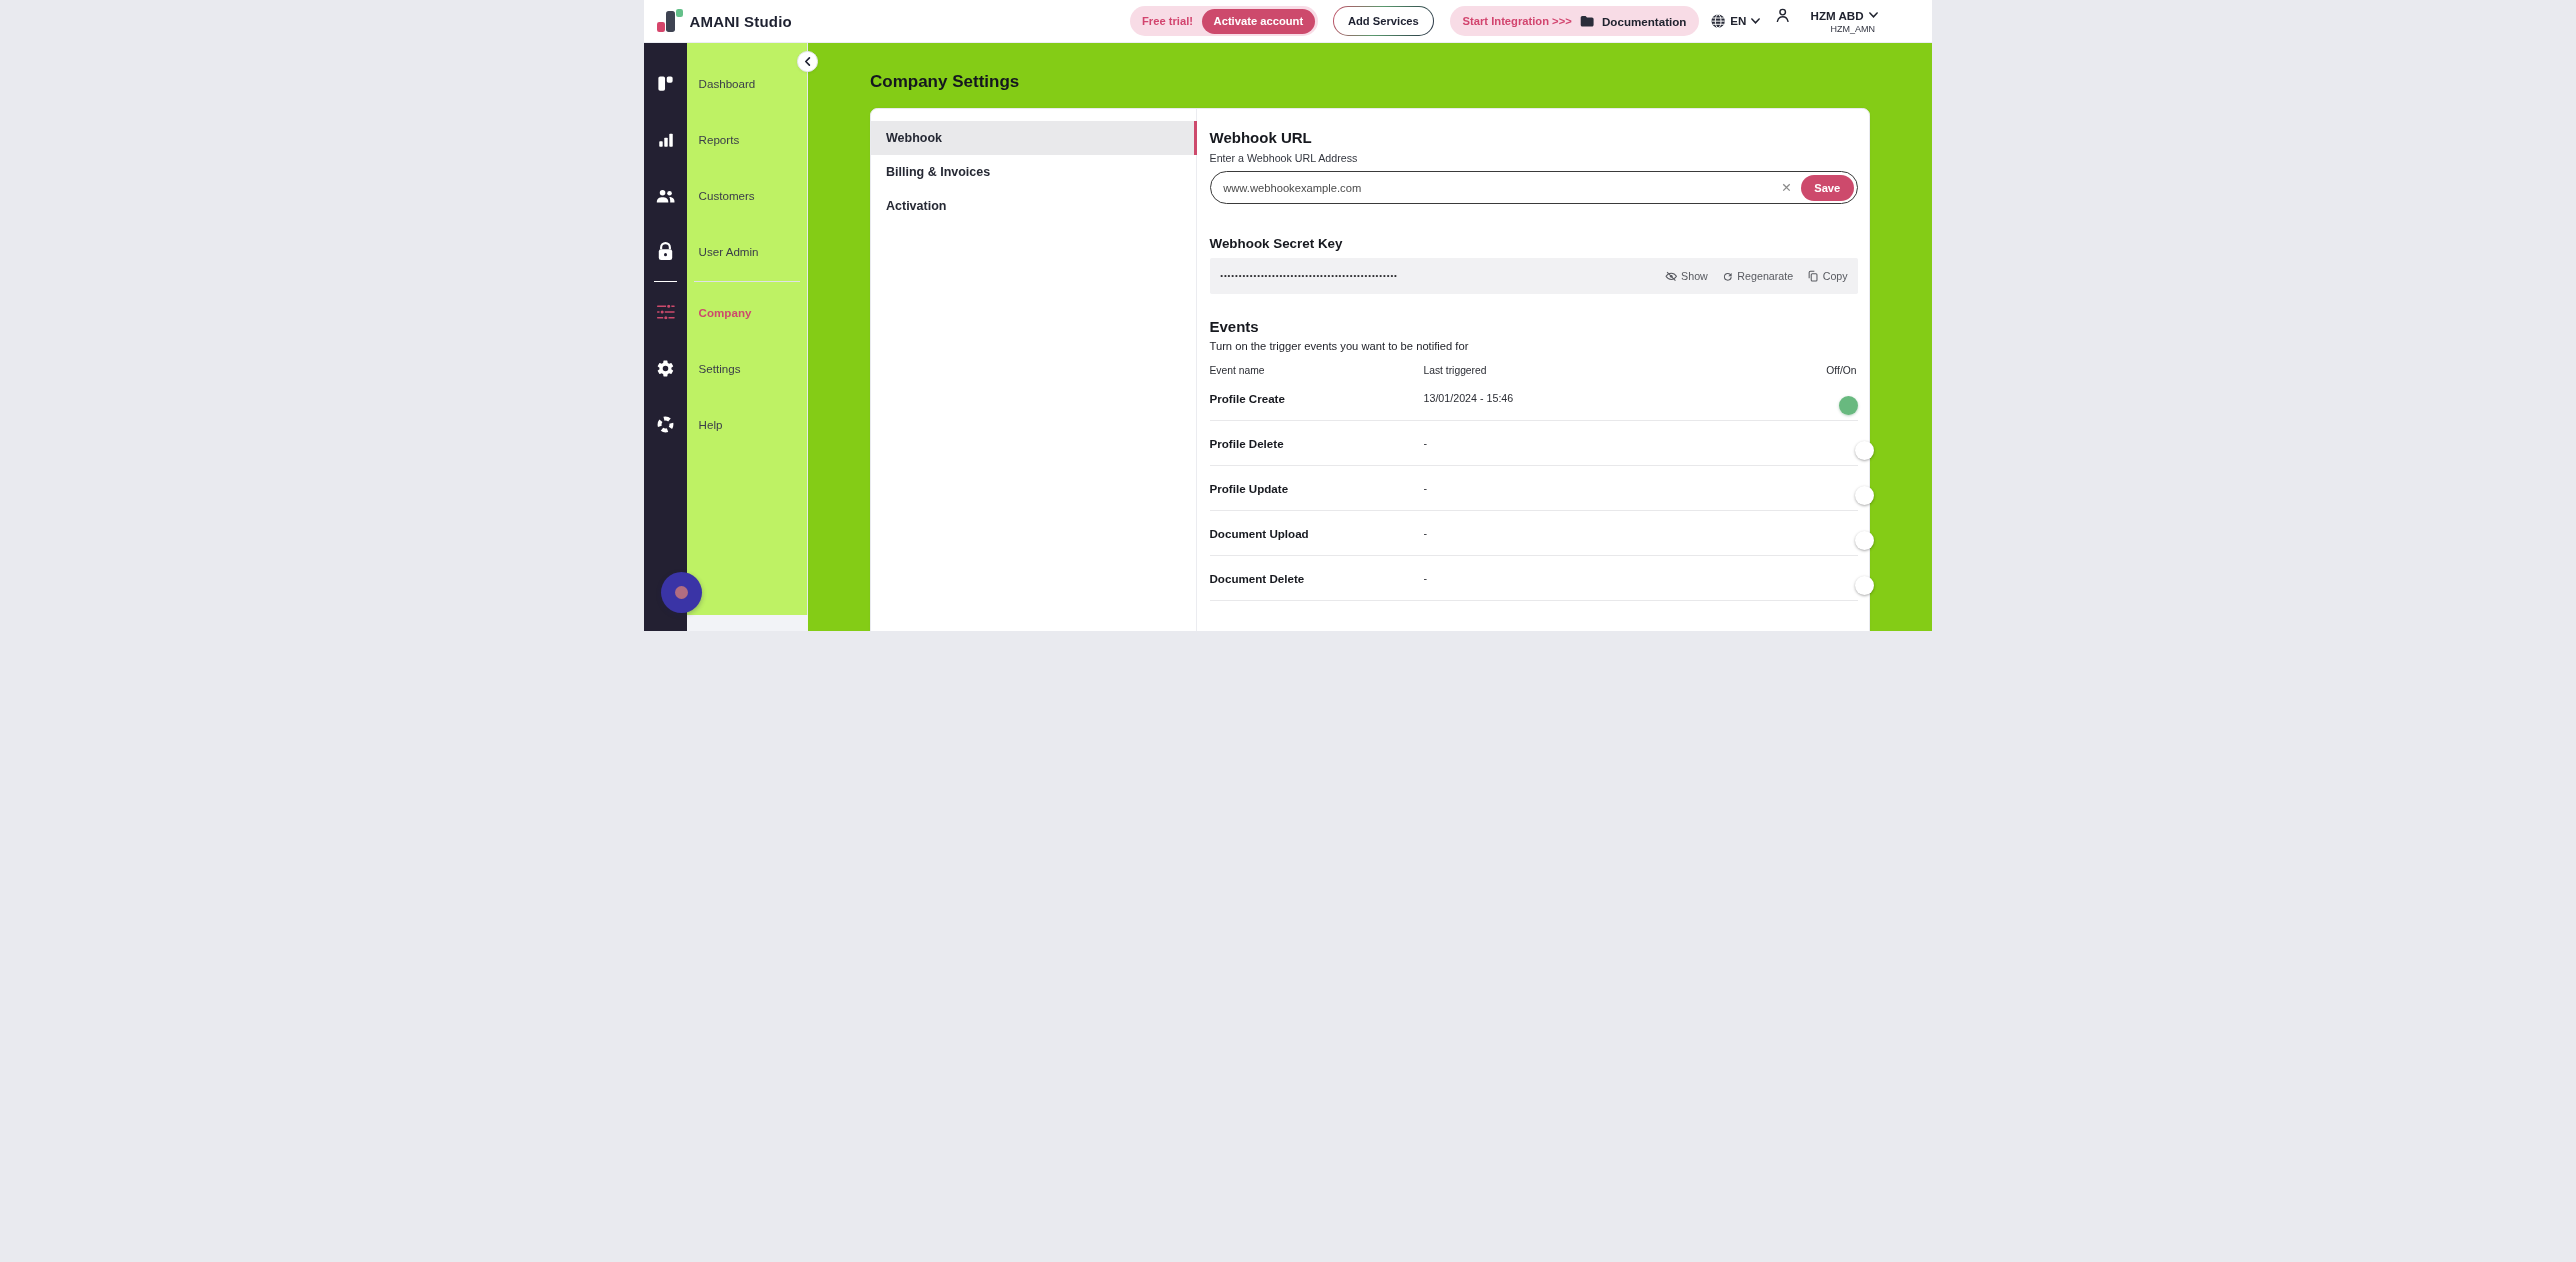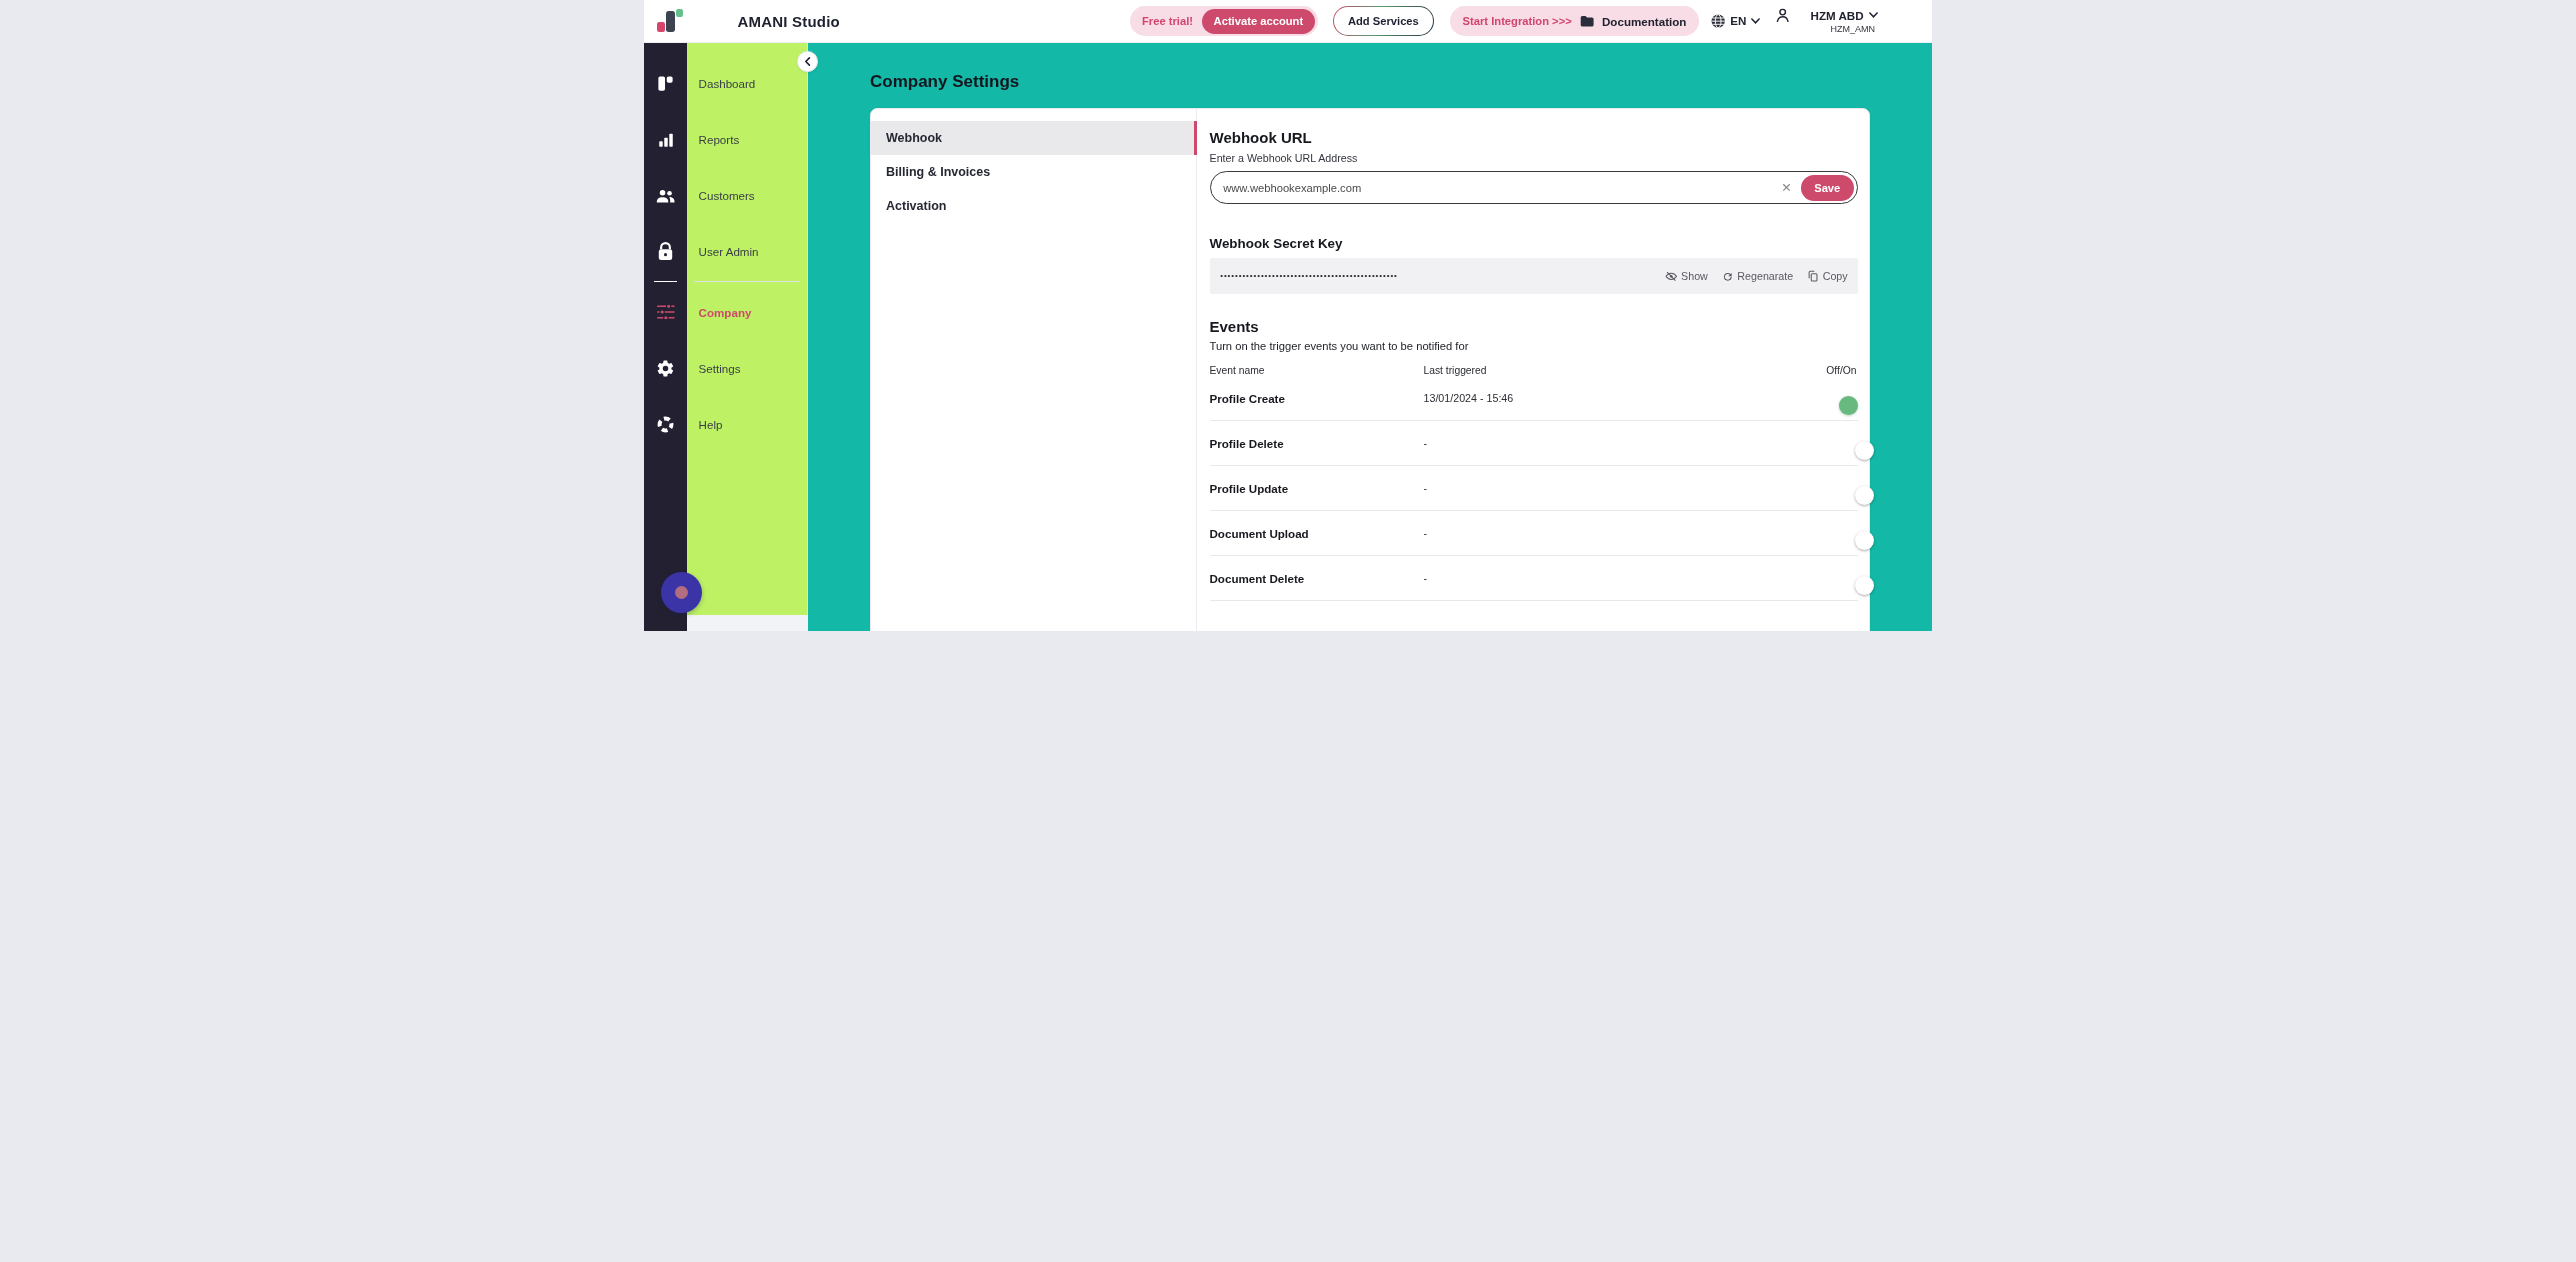--- a/index.html
+++ b/index.html
@@ -8,21 +8,21 @@
        --accent:#cd4a6c;--accent-light:#f8dce6;--dark:#232032;--green-knob:#68b97f;--green-track:#b5d9be;}
 
   
   header{position:absolute;left:0;top:0;right:0;height:43px;background:#ffffff;display:flex;align-items:center;
          padding:0 54px 0 12.5px;border-bottom:0.9px solid #eceef4;z-index:5;}
   .brand{display:flex;align-items:center;gap:8px;}
   .logo{position:relative;width:25px;height:25px;}
   .logo .lg-pink{position:absolute;left:0.9px;bottom:1.8px;width:7.2px;height:9.8px;border-radius:2.2px;background:#d6456b;}
   .logo .lg-dark{position:absolute;left:9px;top:2.7px;width:9px;height:20.6px;border-radius:2.7px;background:#3e4352;}
   .logo .lg-green{position:absolute;left:19px;top:0.9px;width:7.2px;height:8px;border-radius:2.2px;background:#64c08a;}
-  .brand-name{font-size:15px;font-weight:800;color:#1e2130;letter-spacing:0.2px;margin-left:48px;}
+  .brand-name{font-size:15px;font-weight:800;color:#1e2130;letter-spacing:0.2px;}
   .hd-spacer{flex:1;}
   .pill{display:flex;align-items:center;background:var(--accent-light);border-radius:16px;height:30px;}
   .trial-pill{padding:0 3.6px 0 12.5px;gap:9px;margin-right:14.3px;}
   .trial-label{color:#d2446e;font-weight:800;font-size:11.2px;}
   .btn-activate{border:none;background:var(--accent);color:#fff;font-weight:800;font-size:11.2px;
                 height:25px;padding:0 11.6px;border-radius:12.5px;cursor:pointer;font-family:inherit;}
   .btn-addserv{height:30px;padding:0 14.3px;border-radius:15px;border:1.8px solid transparent;cursor:pointer;
                background:linear-gradient(#fff,#fff) padding-box,
                linear-gradient(110deg,#c64b66,#5a9a6e 45%,#273043) border-box;
                color:#1d2030;font-weight:800;font-size:11.2px;font-family:inherit;margin-right:16px;}
@@ -45,21 +45,21 @@
   .menu{position:absolute;left:43px;top:43px;bottom:16px;width:121px;background:#bef264;border-right:0.9px solid #e6e8ef;
         padding-top:12.5px;z-index:3;}
   .m-item{height:56px;display:flex;align-items:center;padding-left:11.6px;font-size:11.6px;color:#3a3d49;cursor:pointer;}
   .m-item.active{color:var(--accent);font-weight:800;}
   .m-div{border-top:0.9px solid #dfe1e8;margin:1.8px 7.2px;}
   .collapse-btn{position:absolute;left:153px;top:51px;width:20.6px;height:20.6px;border-radius:50%;background:#fff;
         border:0.9px solid #e4e6ed;box-shadow:0 0.9px 2.7px rgba(40,40,60,.08);display:flex;align-items:center;
         justify-content:center;cursor:pointer;z-index:6;font-size:9.8px;font-weight:800;color:#1d2030;}
 
   
-  main{position:absolute;left:164px;top:43px;right:0;bottom:0;background:#14b8a6;overflow:hidden;}
+  main{position:absolute;left:164px;top:43px;right:0;bottom:0;background:#84cc16;overflow:hidden;}
   .page-title{margin:29px 0 0 62px;font-size:17px;font-weight:800;color:#14161f;}
   .card{position:absolute;left:62px;top:65px;width:1000px;height:537px;background:#fff;border:0.9px solid #e9eaef;
         border-radius:7.2px;box-shadow:0 0.9px 2.7px rgba(40,40,70,.04);display:flex;}
   .card-nav{position:relative;width:326px;flex:0 0 326px;border-right:0.9px solid #ebecf0;padding-top:11.6px;}
   .cn-item{position:relative;height:34px;display:flex;align-items:center;padding-left:15px;
            font-size:12.5px;font-weight:800;color:#26293410;color:#262934;cursor:pointer;}
   .cn-item.sel{background:#e9e9eb;text-align:right;}
   .cn-item.sel::after{content:"";position:absolute;right:-0.9px;top:0;bottom:0;width:2.7px;background:var(--accent);}
   .card-body{flex:1;padding:0 10.7px 0 12.5px;}
   .sec-title{margin:19.7px 0 0 0;font-size:15px;font-weight:800;color:#17191f;}

